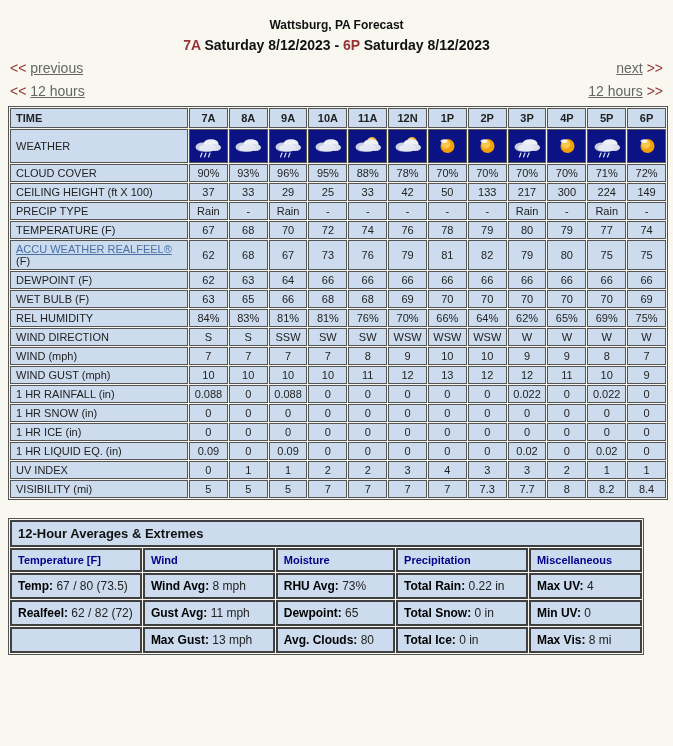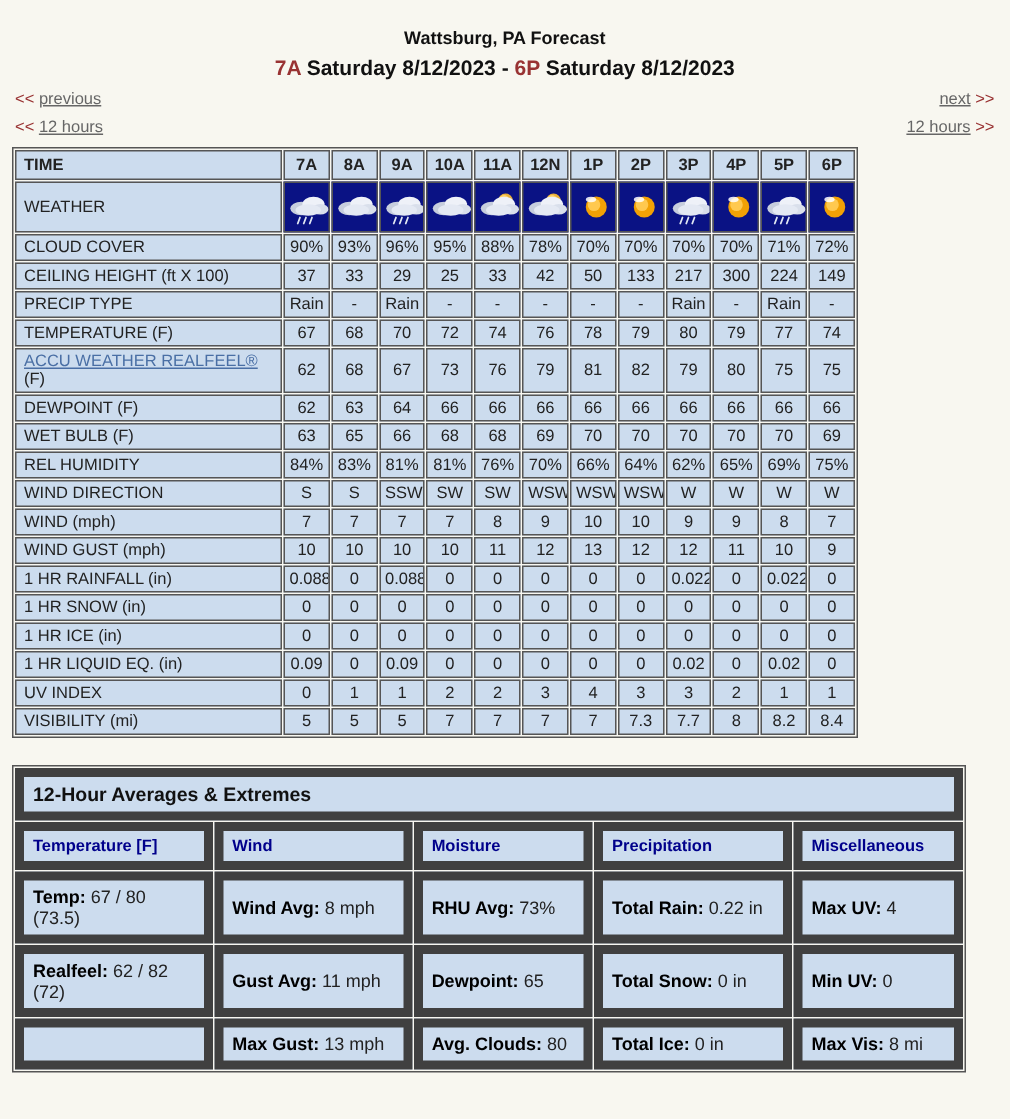--- a/index.html
+++ b/index.html
@@ -14,31 +14,31 @@
     text-align: center; font-weight: bold; font-size: 12px;
     padding-top: 18px; color: #111;
   }
   .subtitle {
     text-align: center; font-weight: bold; font-size: 14px;
     margin-top: 5px; color: #111;
   }
   .subtitle .red { color: #993333; }
   .navrow {
     display: flex; justify-content: space-between;
-    padding: 0 10px; font-size: 11px; margin-top: 7px;
+    padding: 0 10px; font-size: 14px; margin-top: 7px;
   }
   .navrow .navlink { cursor: pointer; white-space: nowrap; }
   .navrow .arrow { color: #993333; }
   .navrow a { color: #666; text-decoration: underline; }
 
   table.grid {
     border-collapse: separate; border-spacing: 1px;
     margin: 7px 8px 0 8px;
     border: 1px solid #555;
-    width: 564px; table-layout: fixed;
+    width: 660px; table-layout: fixed;
   }
   table.grid td, table.grid th {
     border: 1px solid #555;
     background: #ccdcee;
     font-size: 11px;
     padding: 2px 3px;
     text-align: center;
     color: #222;
     font-weight: normal;
     overflow: hidden;
@@ -49,21 +49,21 @@
   table.grid td.wx svg { display: block; margin: 0 auto; }
   table.grid a.realfeel { color: #4a6fa5; text-decoration: underline; cursor: pointer; }
 
   table.summary {
     border-collapse: separate; border-spacing: 1px;
     margin: 18px 8px 0 8px;
     border: 1px solid #555;
     width: 636px; table-layout: fixed;
   }
   table.summary td, table.summary th {
-    border: 6px solid #404040;
+    border: 2px solid #404040;
     background: #ccdcee;
     font-size: 12px;
     text-align: left;
     padding: 4px 6px;
     color: #222;
     overflow: hidden;
     margin-top: 44px;
   }
   table.summary td.ttl { font-weight: bold; font-size: 13px; color: #111; padding: 4px 6px; }
   table.summary th { color: #00008b; font-weight: bold; font-size: 11px; }

